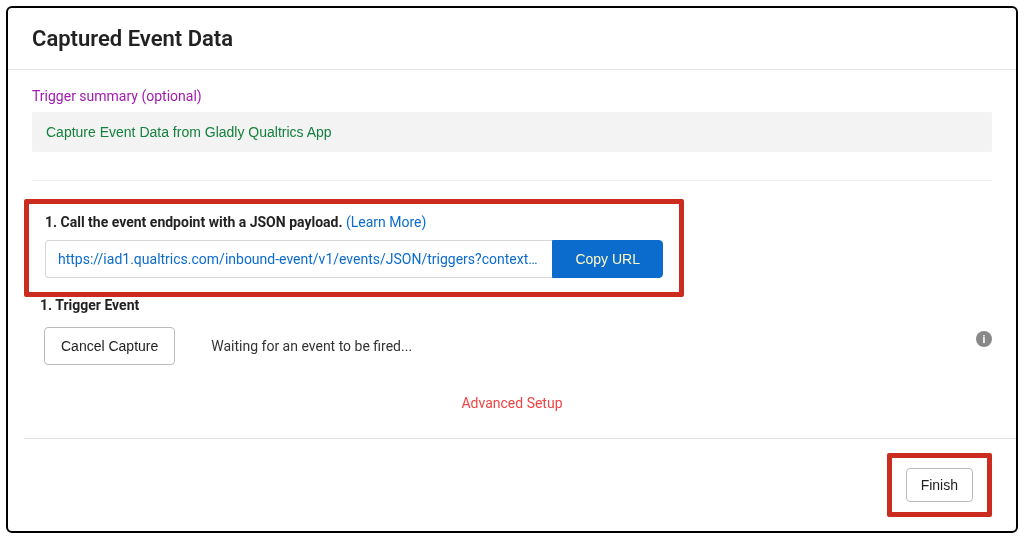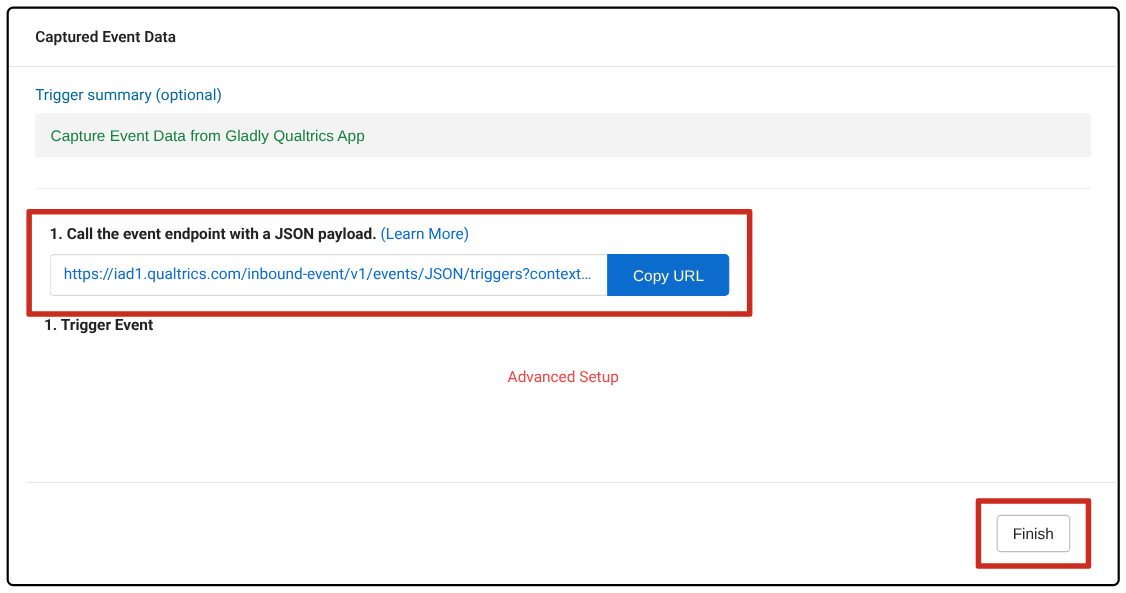--- a/index.html
+++ b/index.html
@@ -16,30 +16,30 @@
       border: 2px solid #000;
       border-radius: 6px;
       background: #fff;
       overflow: hidden;
     }
     .header {
       padding: 18px 24px 18px 24px;
       border-bottom: 1px solid #e5e5e5;
     }
     .header h1 {
-      font-size: 14px;
+      font-size: 22px;
       font-weight: 600;
       color: #222;
     }
     .body {
       padding: 18px 24px 10px 24px;
     }
     .field-label {
       font-size: 14px;
-      color: #0369a1;
+      color: #a21caf;
       margin-bottom: 8px;
     }
     .summary-input {
       width: 100%;
       background: #f3f3f3;
       border: none;
       border-radius: 2px;
       padding: 12px 14px;
       font-size: 14px;
       color: #15803d;
@@ -199,20 +199,25 @@
         </div>
         <div class="url-row">
           <div class="url-field">https://iad1.qualtrics.com/inbound-event/v1/events/JSON/triggers?contextI...</div>
           <button class="copy-btn">Copy URL</button>
         </div>
       </div>
     </div>
 
     <div class="step2-title">1. Trigger Event</div>
 
+    <div class="step2-row">
+      <button class="cancel-btn">Cancel Capture</button>
+      <div class="waiting">Waiting for an event to be fired...</div>
+      <span class="info-icon">i</span>
+    </div>
 
     <div class="advanced">
       <a>Advanced Setup</a>
     </div>
 
   </div>
 
   <div class="footer">
     <div class="finish-frame">
       <button class="finish-btn">Finish</button>

